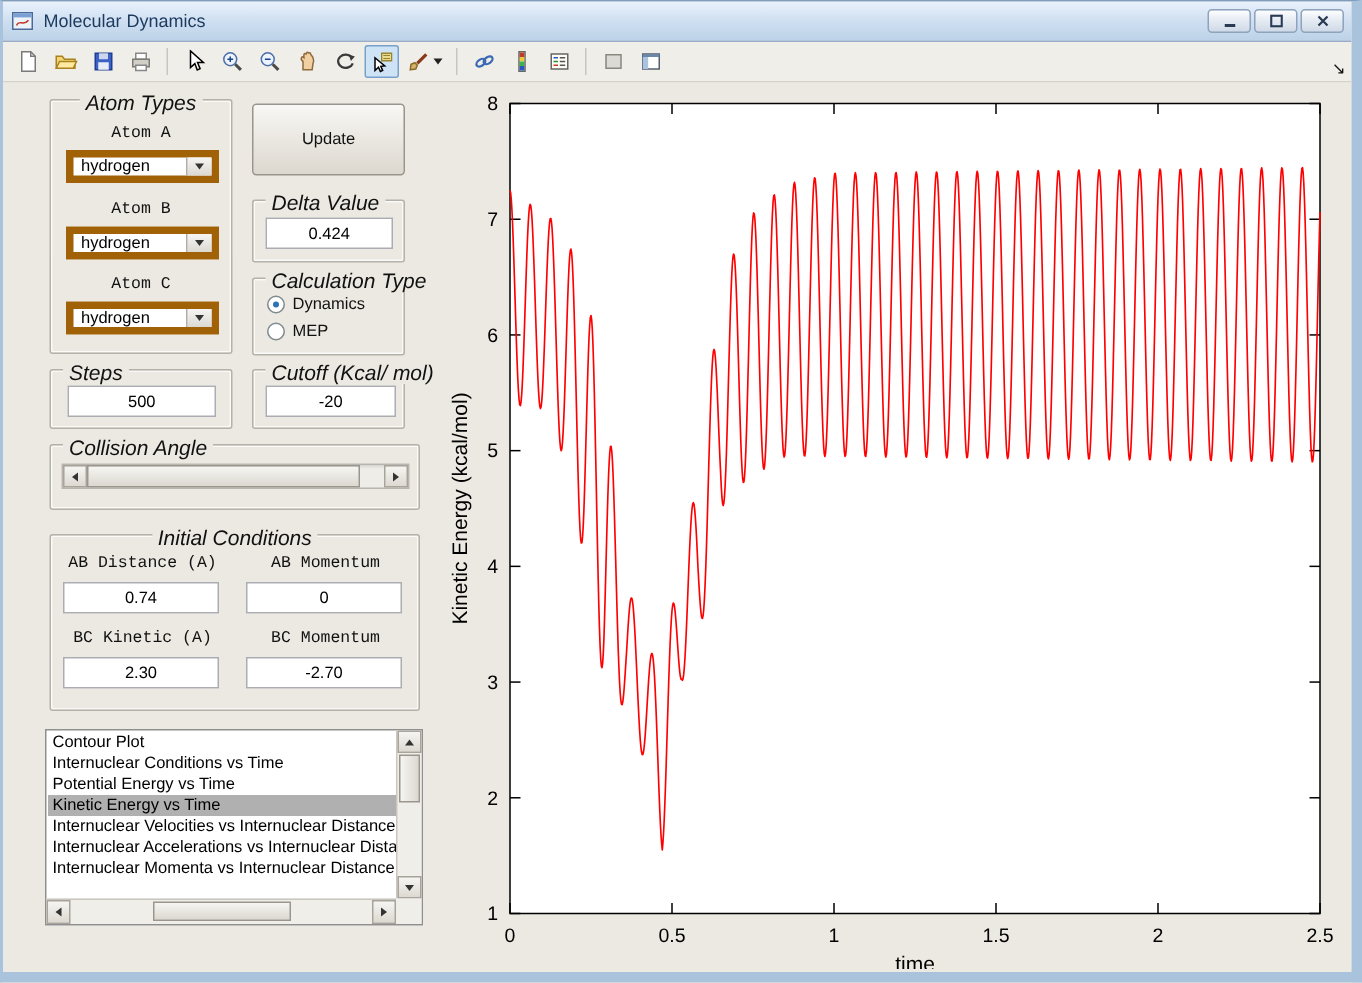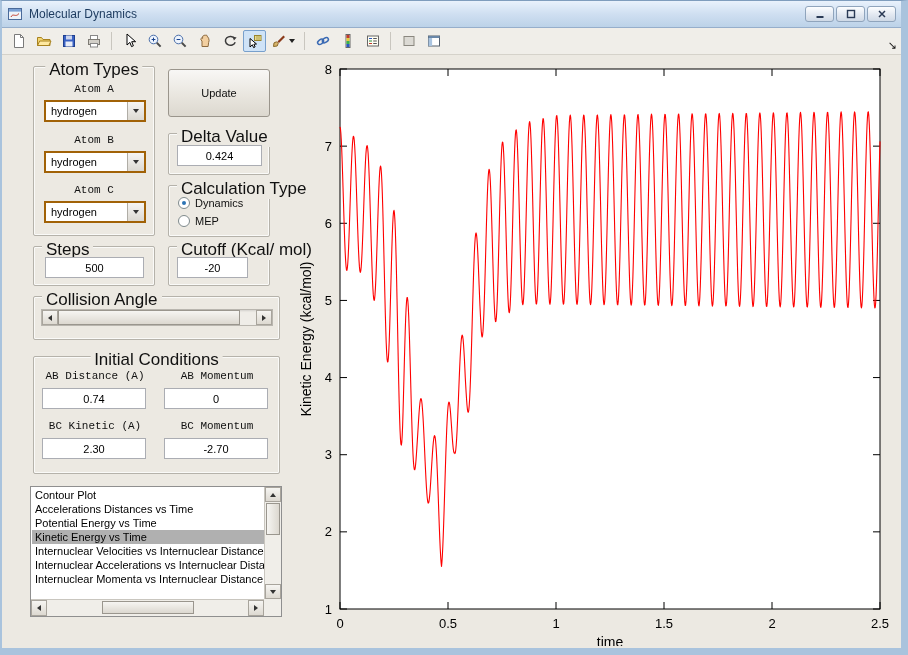--- a/index.html
+++ b/index.html
@@ -23,25 +23,25 @@
   .tsep{width:1px;height:18px;background:#c9c6bf;margin:0 4px;}
   .caret{width:0;height:0;border-left:3px solid transparent;border-right:3px solid transparent;
     border-top:4px solid #222;margin-left:2px;}
   .tb-overflow{position:absolute;right:4px;bottom:2px;font-size:11px;color:#111;}
   
   .content{position:relative;width:899px;height:591px;overflow:hidden;background:#ece9e2;}
   
   .gb{position:absolute;border:1px solid #b5b2aa;border-radius:2px;
     box-shadow:inset 0 0 0 1px rgba(255,255,255,.75);}
   .gb .lg{position:absolute;top:-7px;left:8px;background:#ece9e2;padding:0 4px;
-    font-size:17px;color:#111;white-space:nowrap;}
+    font-size:14px;color:#111;white-space:nowrap;font-style:italic;}
   .gb .lg.center{left:50%;transform:translateX(-50%);}
   .flabel{position:absolute;width:100%;text-align:center;font-size:11px;color:#111;font-family:Liberation Mono, monospace;}
   
-  .combo{position:absolute;height:22px;background:#fff;border:2px solid #a16207;
+  .combo{position:absolute;height:22px;background:#fff;border:5px solid #a16207;
     display:flex;align-items:center;font-size:11px;}
   .cval{padding-left:5px;}
   .cbtn{margin-left:auto;width:17px;height:100%;background:linear-gradient(#f6f5f3,#dcd9d2);
     border-left:1px solid #b0ada6;display:flex;align-items:center;justify-content:center;}
   .arrow-down{width:0;height:0;border-left:3.5px solid transparent;border-right:3.5px solid transparent;
     border-top:4px solid #333;}
   
   .edit{position:absolute;height:21px;background:#fff;border:1px solid #abadb3;
     font-size:11px;text-align:center;font-family:"Liberation Sans",sans-serif;padding:0;}
   
@@ -280,21 +280,21 @@
       </div>
     </div>
 
     <div class="gb" style="left:31px;top:191px;width:122px;height:40px">
       <span class="lg">Steps</span>
       <input class="edit" style="left: 11px; top: 10px; width: 99px;" value="500">
     </div>
 
     <div class="gb" style="left:166px;top:191px;width:102px;height:40px">
       <span class="lg">Cutoff (Kcal/ mol)</span>
-      <input class="edit" style="left: 8px; top: 10px; width: 71px;" value="-20">
+      <input class="edit" style="left: 8px; top: 10px; width: 87px;" value="-20">
     </div>
 
     <div class="gb" style="left:31px;top:241px;width:247px;height:44px">
       <span class="lg">Collision Angle</span>
       <div class="slider" style="left:7px;top:12px;width:232px">
         <div class="sb-btn">
             <span class="tri-left"></span>
           </div>
         <div class="slider-track">
           <div class="slider-thumb"></div>
@@ -313,21 +313,21 @@
       <input class="edit" style="left: 130px; top: 31px; width: 104px;" value="0">
       <div class="flabel" style="left:6px;top:63px;width:110px">BC Kinetic (A)</div>
       <div class="flabel" style="left:128px;top:63px;width:110px">BC Momentum</div>
       <input class="edit" style="left: 8px; top: 81px; width: 104px;" value="2.30">
       <input class="edit" style="left: 130px; top: 81px; width: 104px;" value="-2.70">
     </div>
 
     <div class="listbox" style="left:28px;top:431px;width:252px;height:131px">
       <div class="li-area">
         <div class="li">Contour Plot</div>
-        <div class="li">Accelerations Distances vs Time</div>
+        <div class="li">Internuclear Conditions vs Time</div>
         <div class="li">Potential Energy vs Time</div>
         <div class="li selected">Kinetic Energy vs Time</div>
         <div class="li">Internuclear Velocities vs Internuclear Distance</div>
         <div class="li">Internuclear Accelerations vs Internuclear Distance</div>
         <div class="li">Internuclear Momenta vs Internuclear Distance</div>
       </div>
       <div class="vsb">
         <div class="sb-btn">
             <span class="tri-up"></span>
           </div>

